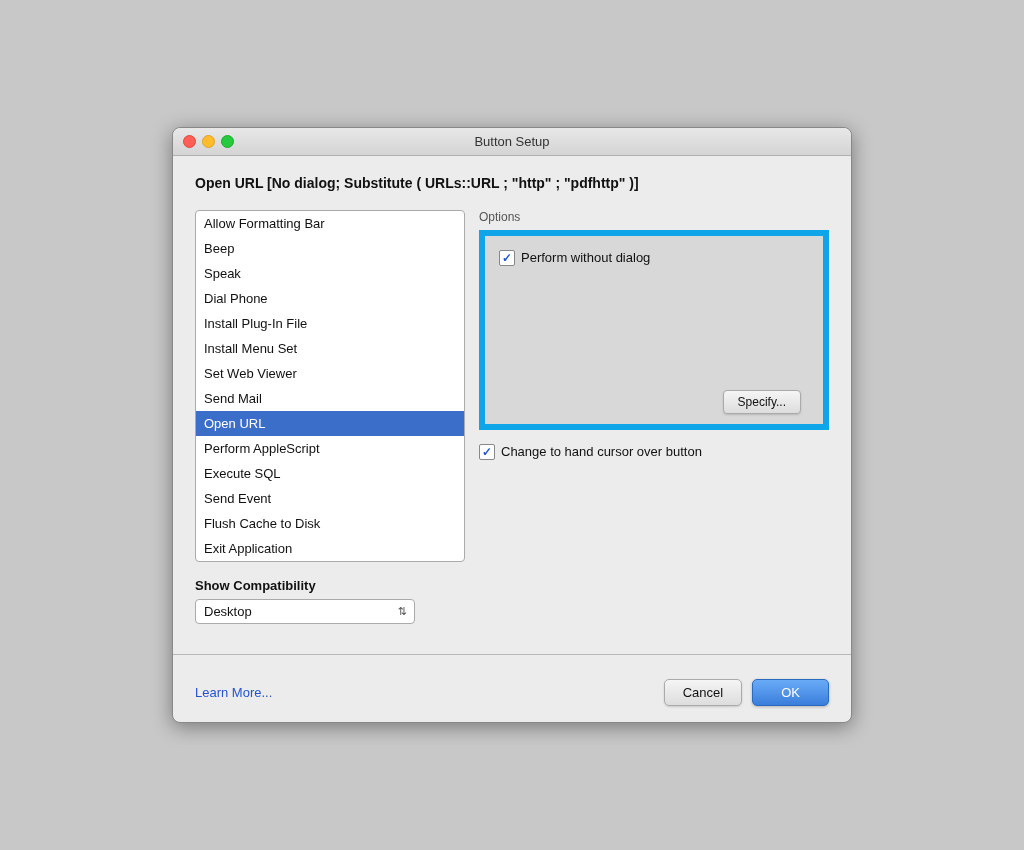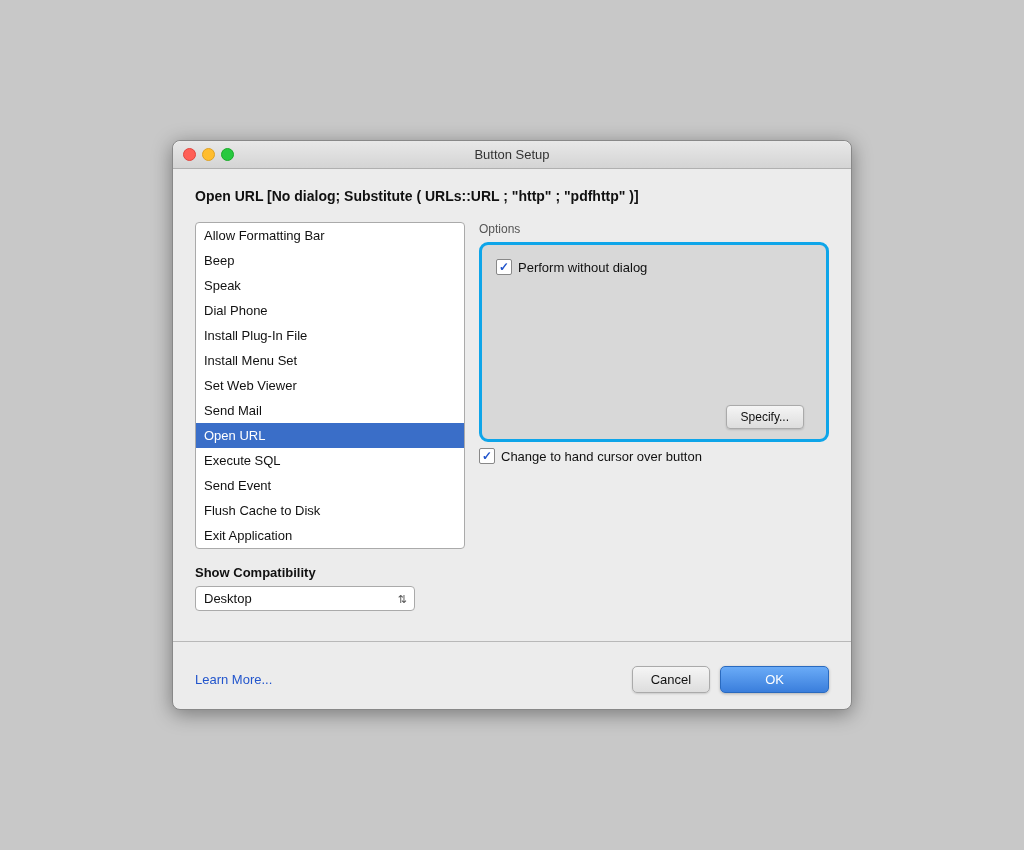--- a/index.html
+++ b/index.html
@@ -116,26 +116,26 @@
     }
 
     .options-label {
       font-size: 12px;
       color: #555;
       margin-bottom: 6px;
     }
 
     .options-box {
       background: #d8d8d8;
-      border: 3px solid #0ea5e9;
-      border-radius: 9px;
+      border: 6px solid #0ea5e9;
+      border-radius: 0;
       padding: 14px 14px 14px 14px;
       min-height: 200px;
       position: relative;
-      margin-bottom: 6px;
+      margin-bottom: 14px;
     }
 
     .checkbox-row {
       display: flex;
       align-items: center;
       gap: 6px;
       font-size: 13px;
       color: #111;
       margin-bottom: 10px;
     }
@@ -247,21 +247,21 @@
       background: linear-gradient(to bottom, #f5f5f5, #ddd);
       border: 1px solid #aaa;
       border-radius: 5px;
       font-size: 13px;
       color: #111;
       cursor: pointer;
       box-shadow: 0 1px 2px rgba(0,0,0,0.15);
     }
 
     .btn-ok {
-      padding: 5px 44px;
+      padding: 5px 28px;
       background: linear-gradient(to bottom, #6aabf7, #3a7edc);
       border: 1px solid #2a6abf;
       border-radius: 5px;
       font-size: 13px;
       color: white;
       cursor: pointer;
       box-shadow: 0 1px 3px rgba(0,0,0,0.25);
       font-weight: 500;
     }
 
@@ -294,20 +294,21 @@
 
       <div class="list-item">Allow Formatting Bar</div>
           <div class="list-item">Beep</div>
           <div class="list-item">Speak</div>
           <div class="list-item">Dial Phone</div>
           <div class="list-item">Install Plug-In File</div>
           <div class="list-item">Install Menu Set</div>
           <div class="list-item">Set Web Viewer</div>
           <div class="list-item">Send Mail</div>
           <div class="list-item selected">Open URL</div>
+          <div class="list-item">Perform AppleScript</div>
           <div class="list-item">Execute SQL</div>
           <div class="list-item">Send Event</div>
           <div class="list-item">Flush Cache to Disk</div>
           <div class="list-item">Exit Application</div>
         </div>
 
       <div class="options-panel">
         <div class="options-label">Options</div>
         <div class="options-box">
           <div class="checkbox-row">

